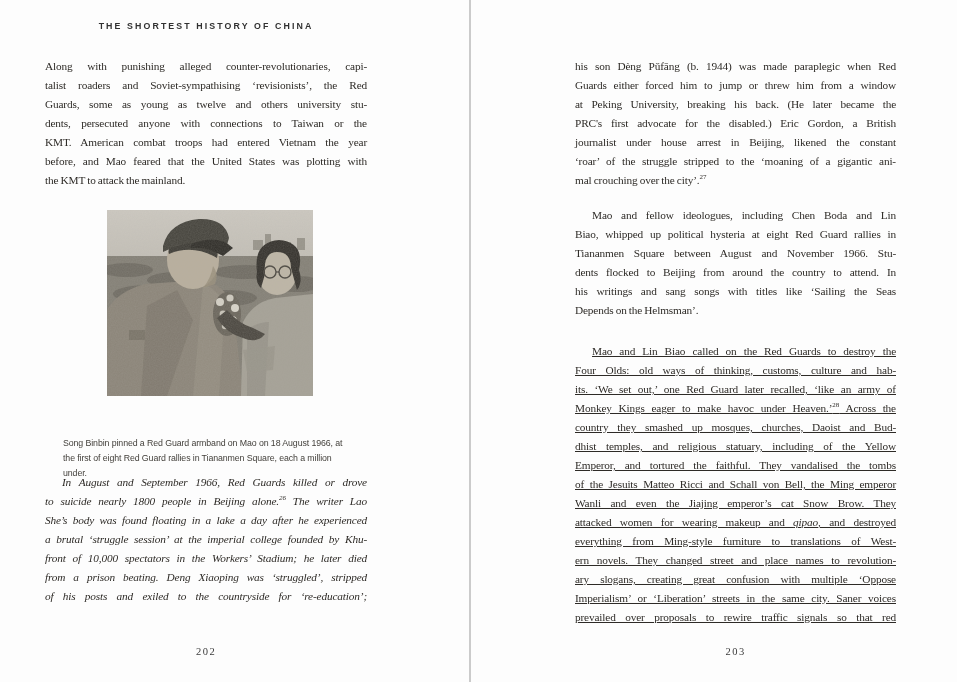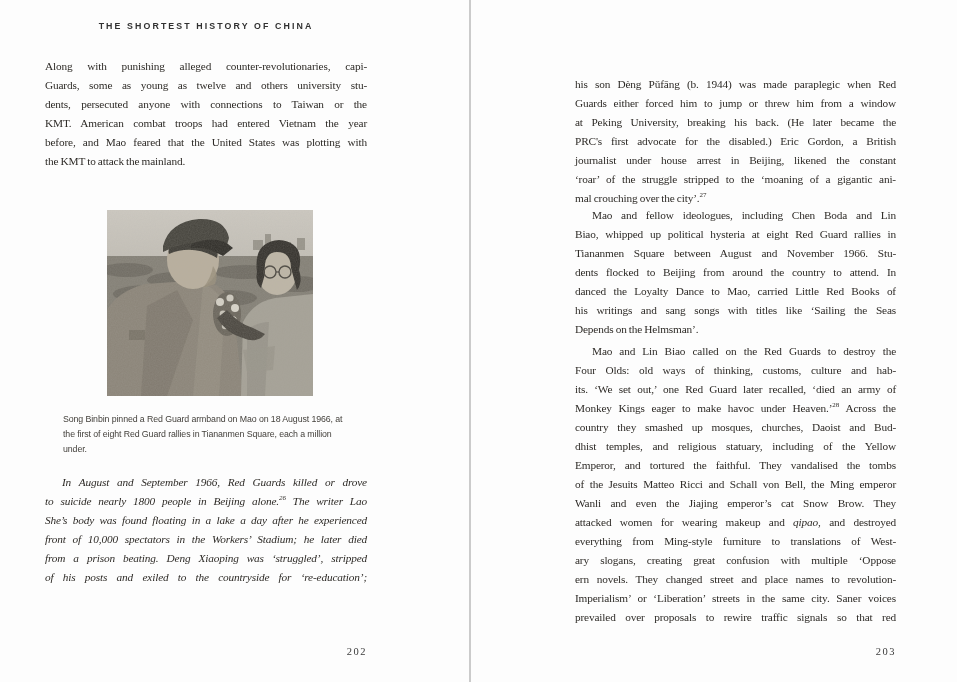--- a/index.html
+++ b/index.html
@@ -17,44 +17,45 @@
   .para{position:absolute;font-size:11.3px;line-height:19px;color:#2e2b27;
         letter-spacing:-0.15px;word-spacing:-0.5px;}
   .para .line{text-align:justify;text-align-last:justify;}
   .para .line.ragged{text-align-last:left;}
   .para .line.indent{text-indent:17px;}
   sup{font-size:0.62em;vertical-align:super;line-height:0;letter-spacing:0;}
   em{font-style:italic;}
 
   #l-para1{top:57px;}
   #l-para2{top:473px;font-style:italic;}
-  #r-para1{top:75px;}
+  #r-para1{top:57px;}
   #r-para2{top:190px;margin-top:16px;}
-  #r-para3{top:342px;}
+  #r-para3{top:342px;text-decoration:underline;}
 
   .photo{position:absolute;left:107px;top:210px;width:206px;height:186px;}
   .photo svg{display:block;width:100%;height:100%;}
 
-  .caption{position:absolute;left:63px;top:412px;width:290px;
+  .caption{position:absolute;left:63px;top:436px;width:290px;
     font-family:"Liberation Sans","DejaVu Sans",sans-serif;
     font-size:8.8px;line-height:15px;color:#44413c;letter-spacing:-0.1px;}
   .caption .line{white-space:nowrap;text-align:left;text-align-last:left;}
 
-  .folio{position:absolute;top:646px;text-align:right;
+  .folio{position:absolute;top:646px;text-align:center;
     font-size:10.5px;letter-spacing:1.5px;color:#3b3b3b;}
 </style>
 </head>
 <body>
 
 <div class="spread">
 
   <div class="running-head col-left">THE SHORTEST HISTORY OF CHINA</div>
 
   <div class="para col-left" id="l-para1">
       <div class="line">Along with punishing alleged counter-revolutionaries, capi-</div>
+      <div class="line">talist roaders and Soviet-sympathising ‘revisionists’, the Red</div>
       <div class="line">Guards, some as young as twelve and others university stu-</div>
       <div class="line">dents, persecuted anyone with connections to Taiwan or the</div>
       <div class="line">KMT. American combat troops had entered Vietnam the year</div>
       <div class="line">before, and Mao feared that the United States was plotting with</div>
       <div class="line ragged">the KMT to attack the mainland.</div>
     </div>
 
   <div class="photo">
     <svg viewBox="0 0 206 186" preserveAspectRatio="none">
       <defs>
@@ -128,20 +129,21 @@
   <div class="caption">
       <div class="line">Song Binbin pinned a Red Guard armband on Mao on 18 August 1966, at</div>
       <div class="line">the first of eight Red Guard rallies in Tiananmen Square, each a million</div>
       <div class="line ragged">under.</div>
     </div>
 
   <div class="para col-left" id="l-para2">
       <div class="line indent">In August and September 1966, Red Guards killed or drove</div>
       <div class="line">to suicide nearly 1800 people in Beijing alone.<sup>26</sup> The writer Lao</div>
       <div class="line">She’s body was found floating in a lake a day after he experienced</div>
+      <div class="line">a brutal ‘struggle session’ at the imperial college founded by Khu-</div>
       <div class="line">front of 10,000 spectators in the Workers’ Stadium; he later died</div>
       <div class="line">from a prison beating. Deng Xiaoping was ‘struggled’, stripped</div>
       <div class="line">of his posts and exiled to the countryside for ‘re-education’;</div>
     </div>
 
   <div class="folio col-left">202</div>
 
   <div class="gutter"></div>
 
 
@@ -153,38 +155,37 @@
       <div class="line">journalist under house arrest in Beijing, likened the constant</div>
       <div class="line">‘roar’ of the struggle stripped to the ‘moaning of a gigantic ani-</div>
       <div class="line ragged">mal crouching over the city’.<sup>27</sup></div>
     </div>
 
   <div class="para col-right" id="r-para2">
       <div class="line indent">Mao and fellow ideologues, including Chen Boda and Lin</div>
       <div class="line">Biao, whipped up political hysteria at eight Red Guard rallies in</div>
       <div class="line">Tiananmen Square between August and November 1966. Stu-</div>
       <div class="line">dents flocked to Beijing from around the country to attend. In</div>
-      <div class="line">danced the Loyalty Dance to Mao, carried Little Red Books of</div>
       <div class="line">his writings and sang songs with titles like ‘Sailing the Seas</div>
       <div class="line ragged">Depends on the Helmsman’.</div>
     </div>
 
   <div class="para col-right" id="r-para3">
       <div class="line indent">Mao and Lin Biao called on the Red Guards to destroy the</div>
       <div class="line">Four Olds: old ways of thinking, customs, culture and hab-</div>
-      <div class="line">its. ‘We set out,’ one Red Guard later recalled, ‘died an army of</div>
+      <div class="line">its. ‘We set out,’ one Red Guard later recalled, ‘like an army of</div>
       <div class="line">Monkey Kings eager to make havoc under Heaven.’<sup>28</sup> Across the</div>
       <div class="line">country they smashed up mosques, churches, Daoist and Bud-</div>
       <div class="line">dhist temples, and religious statuary, including of the Yellow</div>
       <div class="line">Emperor, and tortured the faithful. They vandalised the tombs</div>
       <div class="line">of the Jesuits Matteo Ricci and Schall von Bell, the Ming emperor</div>
       <div class="line">Wanli and even the Jiajing emperor’s cat Snow Brow. They</div>
       <div class="line">attacked women for wearing makeup and <em>qipao</em>, and destroyed</div>
       <div class="line">everything from Ming-style furniture to translations of West-</div>
+      <div class="line">ern novels. They changed street and place names to revolution-</div>
       <div class="line">ary slogans, creating great confusion with multiple ‘Oppose</div>
-      <div class="line">ern novels. They changed street and place names to revolution-</div>
       <div class="line">Imperialism’ or ‘Liberation’ streets in the same city. Saner voices</div>
       <div class="line">prevailed over proposals to rewire traffic signals so that red</div>
     </div>
 
   <div class="folio col-right">203</div>
 
 </div>
 
 </body></html>

